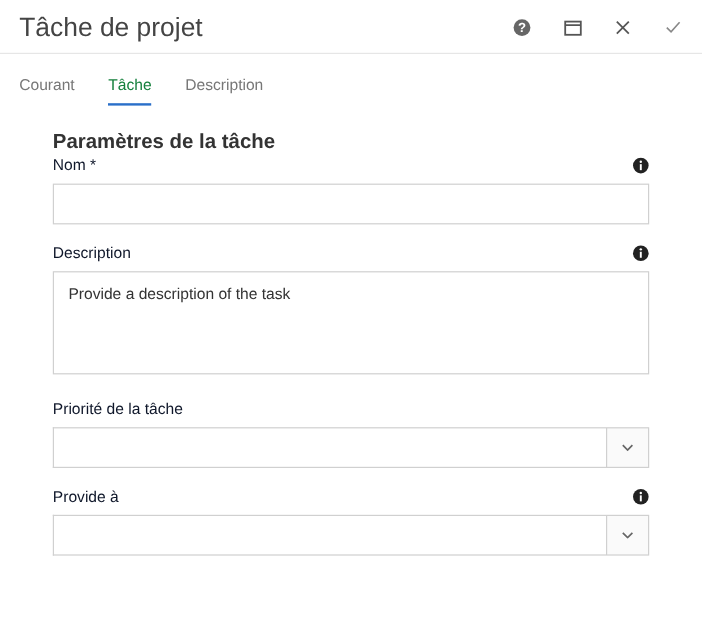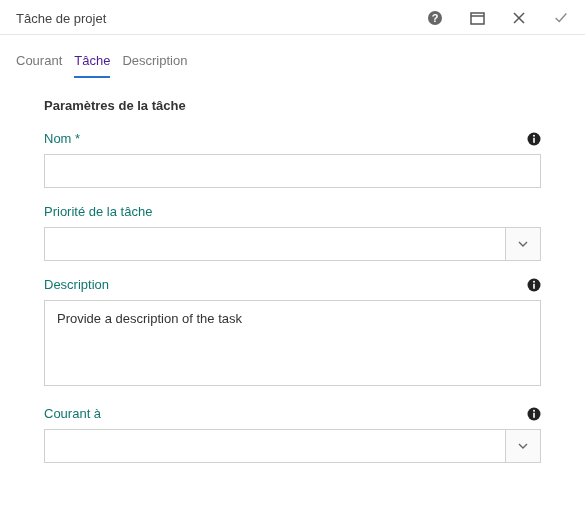--- a/index.html
+++ b/index.html
@@ -10,21 +10,21 @@
     width: 585px;
     height: 524px;
     overflow: hidden;
   }
   .header {
     display: flex;
     align-items: center;
     padding: 10px 16px 8px 16px;
   }
   .page-title {
-    font-size: 13px;
+    font-size: 22px;
     font-weight: 400;
     color: #444;
     flex: 1;
   }
   .header-icons {
     display: flex;
     gap: 26px;
     align-items: center;
   }
   .header-icon {
@@ -36,54 +36,54 @@
     cursor: pointer;
     color: #555;
   }
   .divider {
     border: none;
     border-top: 1px solid #e6e6e6;
     margin: 0;
   }
   .tabs {
     display: flex;
-    gap: 12px;
+    gap: 28px;
     padding: 18px 16px 0 16px;
     font-size: 13px;
   }
   .tab {
     cursor: pointer;
     color: #777;
     padding-bottom: 8px;
   }
   .tab.active {
-    color: #4c1d95;
+    color: #15803d;
     border-bottom: 2px solid #2a6fc9;
   }
   .content {
     padding: 20px 44px 0 44px;
   }
   .section-title {
-    font-size: 13px;
+    font-size: 17px;
     font-weight: 600;
     color: #333;
-    margin-bottom: 18px;
+    margin-bottom: 2px;
   }
   .field {
     margin-bottom: 16px;
   }
   .field-label-row {
     display: flex;
     align-items: center;
     justify-content: space-between;
     margin-bottom: 8px;
   }
   .field-label {
     font-size: 13px;
-    color: #0f766e;
+    color: #0f172a;
   }
   .info-icon {
     width: 14px;
     height: 14px;
     display: flex;
     align-items: center;
     justify-content: center;
     color: #222;
     cursor: pointer;
   }
@@ -182,49 +182,49 @@
             <rect x="6.2" y="5.8" width="1.6" height="5" fill="#fff"></rect>
             <circle cx="7" cy="3.8" r="1" fill="#fff"></circle>
           </svg>
       </span>
     </div>
     <input class="text-input" type="text" value="" style="">
   </div>
 
   <div class="field">
     <div class="field-label-row">
-      <span class="field-label">Priorité de la tâche</span>
-    </div>
-    <div class="select-wrap">
-      <div class="select-input"></div>
-      <div class="select-btn">
-        <svg width="10" height="6" viewBox="0 0 10 6">
-            <polyline points="1,1 5,5 9,1" fill="none" stroke="#666" stroke-width="1.4"></polyline>
-          </svg>
-      </div>
-    </div>
-  </div>
-
-  <div class="field">
-    <div class="field-label-row">
       <span class="field-label">Description</span>
       <span class="info-icon">
         <svg width="14" height="14" viewBox="0 0 14 14">
             <circle cx="7" cy="7" r="6.5" fill="#222"></circle>
             <rect x="6.2" y="5.8" width="1.6" height="5" fill="#fff"></rect>
             <circle cx="7" cy="3.8" r="1" fill="#fff"></circle>
           </svg>
       </span>
     </div>
     <textarea class="textarea" style="">Provide a description of the task</textarea>
   </div>
 
   <div class="field">
     <div class="field-label-row">
-      <span class="field-label">Courant à</span>
+      <span class="field-label">Priorité de la tâche</span>
+    </div>
+    <div class="select-wrap">
+      <div class="select-input"></div>
+      <div class="select-btn">
+        <svg width="10" height="6" viewBox="0 0 10 6">
+            <polyline points="1,1 5,5 9,1" fill="none" stroke="#666" stroke-width="1.4"></polyline>
+          </svg>
+      </div>
+    </div>
+  </div>
+
+  <div class="field">
+    <div class="field-label-row">
+      <span class="field-label">Provide à</span>
       <span class="info-icon">
         <svg width="14" height="14" viewBox="0 0 14 14">
             <circle cx="7" cy="7" r="6.5" fill="#222"></circle>
             <rect x="6.2" y="5.8" width="1.6" height="5" fill="#fff"></rect>
             <circle cx="7" cy="3.8" r="1" fill="#fff"></circle>
           </svg>
       </span>
     </div>
     <div class="select-wrap">
       <div class="select-input"></div>

